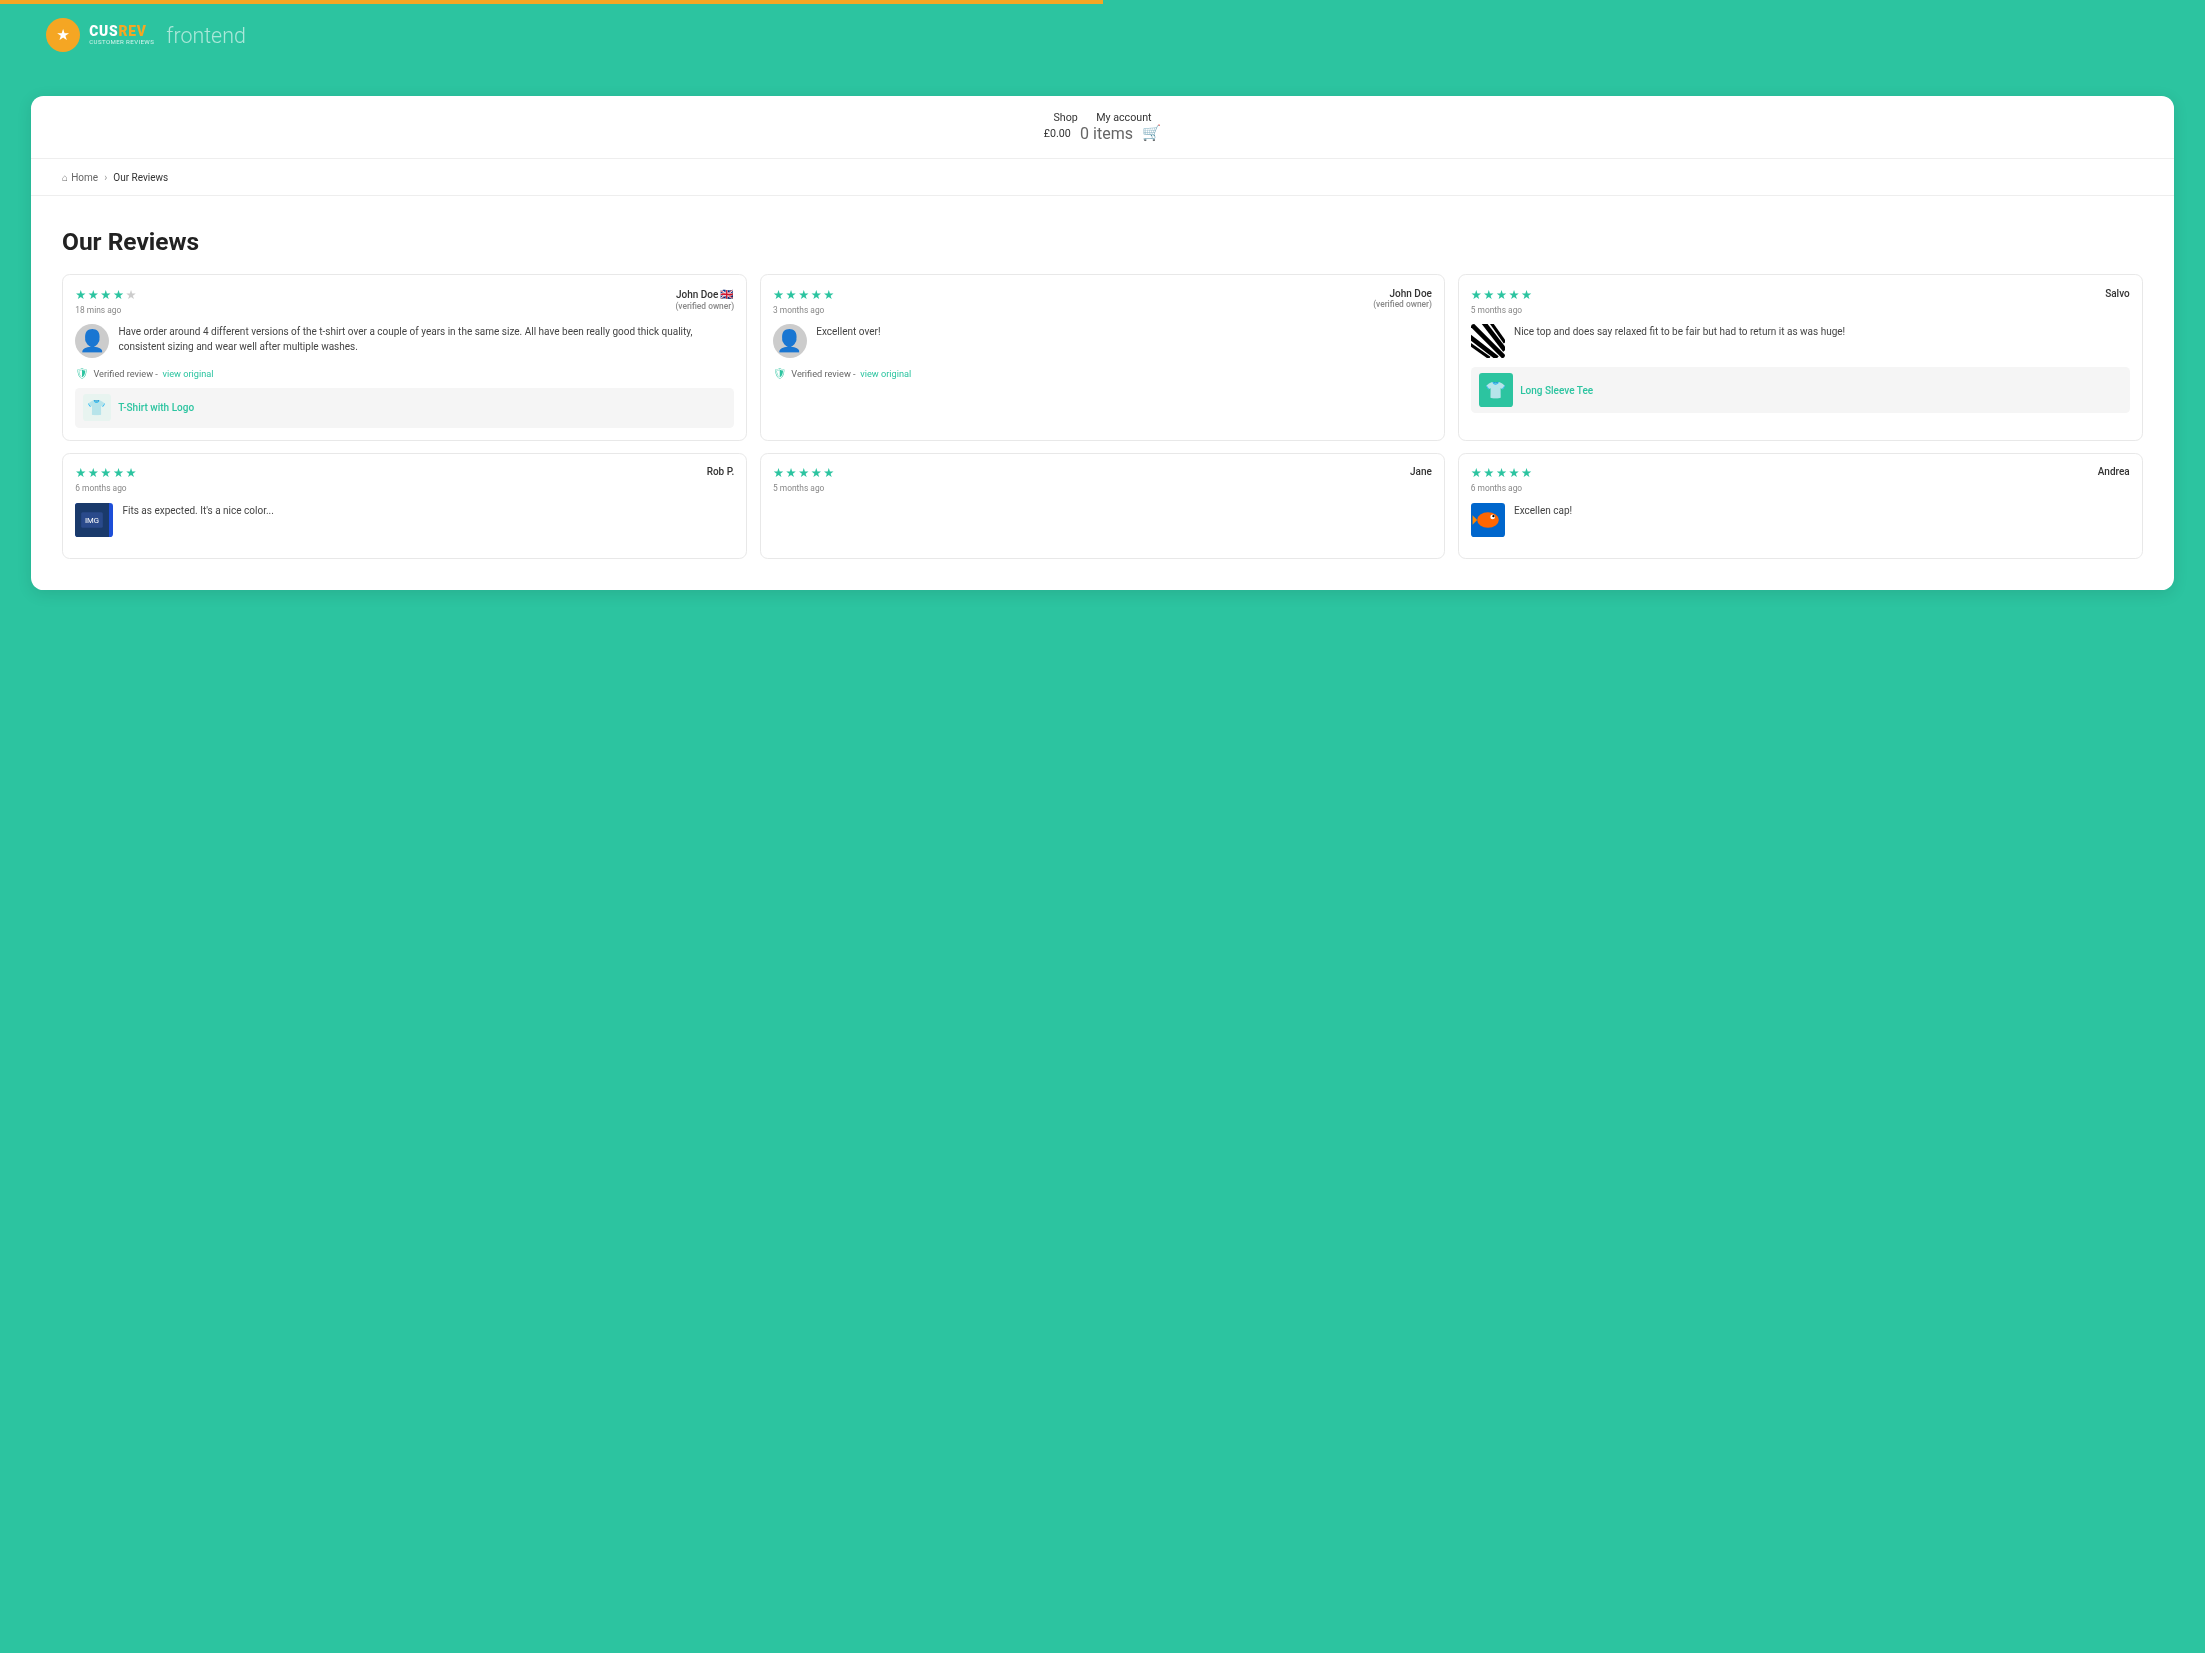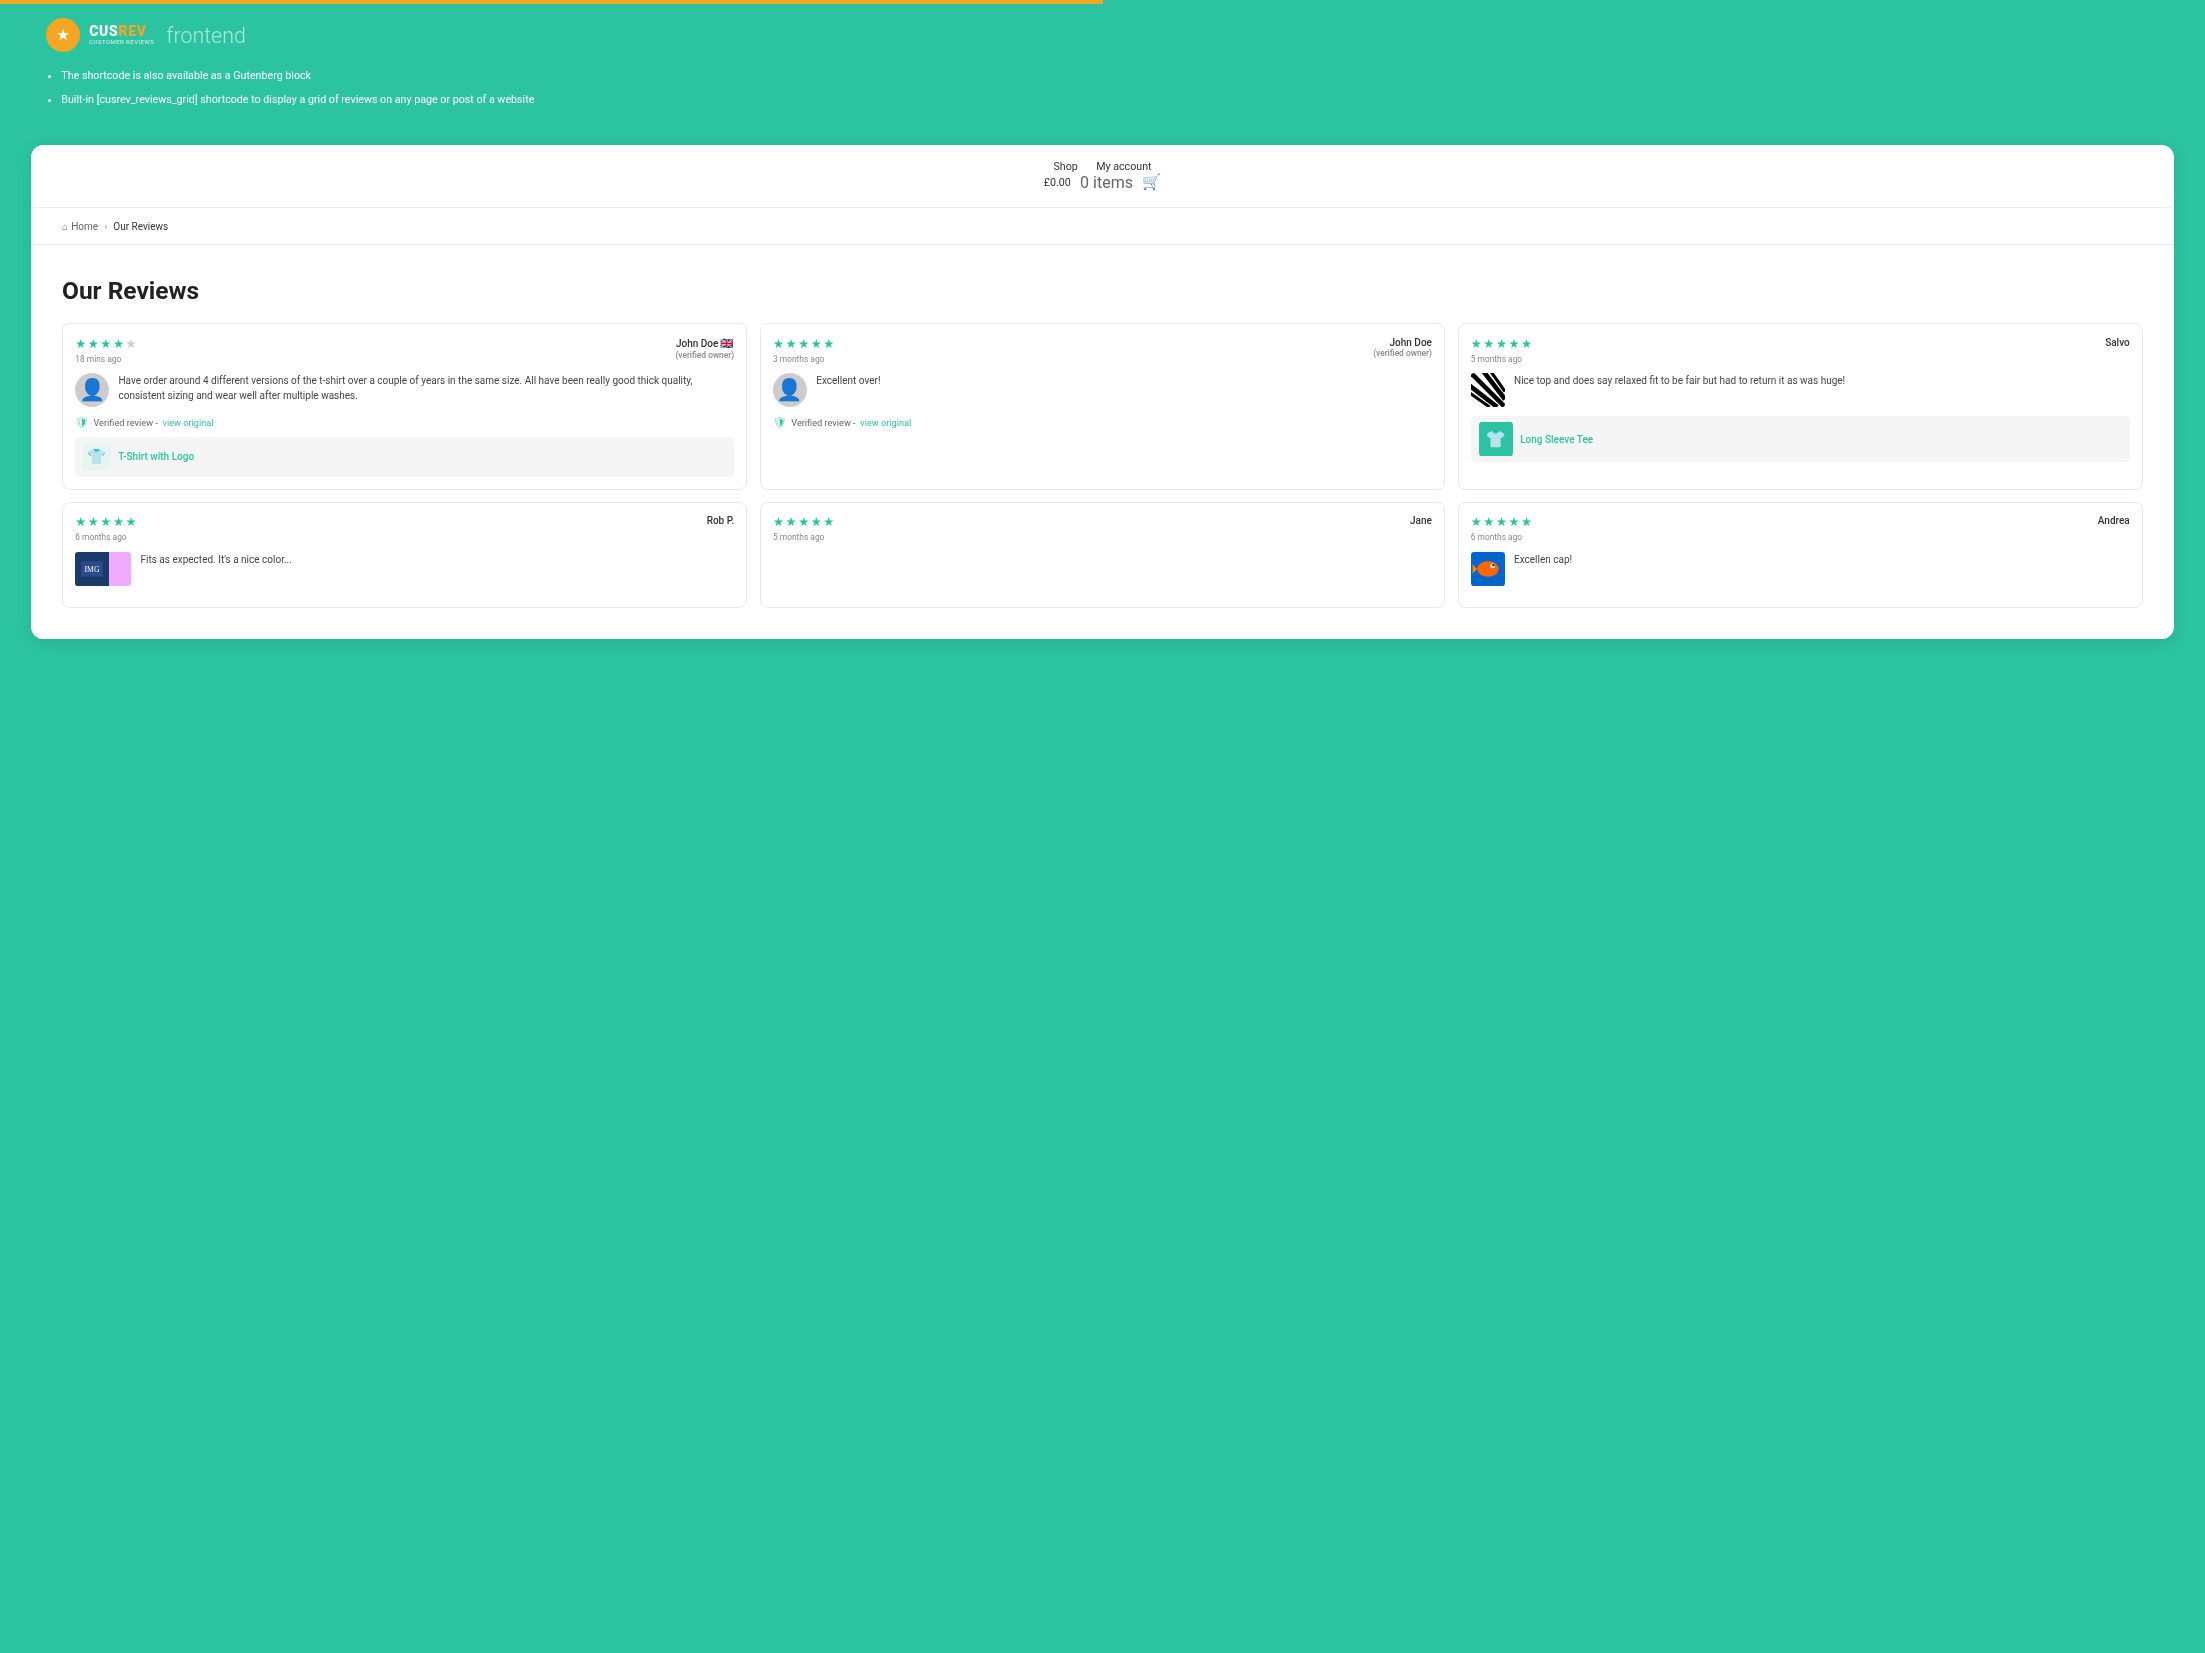--- a/index.html
+++ b/index.html
@@ -324,24 +324,20 @@
   <div class="logo-area">
     <div class="logo-badge">
       <span class="logo-star">★</span>
     </div>
     <div class="logo-text">
       <div class="logo-cusrev">CUS<span>REV</span></div>
       <div class="logo-sub">CUSTOMER REVIEWS</div>
     </div>
     <span class="frontend-label">frontend</span>
   </div>
-  <ul class="bullet-list">
-    <li>The shortcode is also available as a Gutenberg block</li>
-    <li>Built-in [cusrev_reviews_grid] shortcode to display a grid of reviews on any page or post of a website</li>
-  </ul>
 </div>
 
 <div class="main-card">
 
   <nav class="site-nav">
     <div class="nav-links">
       <a class="nav-link">Shop</a>
       <a class="nav-link">My account</a>
     </div>
     <div class="nav-cart">
@@ -474,21 +470,21 @@
               <span class="star">★</span>
               <span class="star">★</span>
             </div>
             <div class="review-time">6 months ago</div>
           </div>
           <div class="review-author">
             <span>Rob P.</span>
           </div>
         </div>
         <div class="review-body">
-          <div style="width:56px;height:34px;flex-shrink:0;border-radius:3.1px;overflow:hidden;background:#f0abfc;font-family:Liberation Serif, serif;">
+          <div style="width:38px;height:34px;flex-shrink:0;border-radius:3.1px;overflow:hidden;background:#1d4ed8;">
             <svg viewBox="0 0 44 44" width="34" height="34" style="font-size:13px">
               <rect width="44" height="44" fill="#1a3a6b"></rect>
               <rect x="8" y="12" width="28" height="20" rx="2" fill="#2a4a8b"></rect>
               <text x="22" y="26" text-anchor="middle" fill="white" font-size="10">IMG</text>
             </svg>
           </div>
           <div class="review-text">Fits as expected. It's a nice color...</div>
         </div>
       </div>
 

